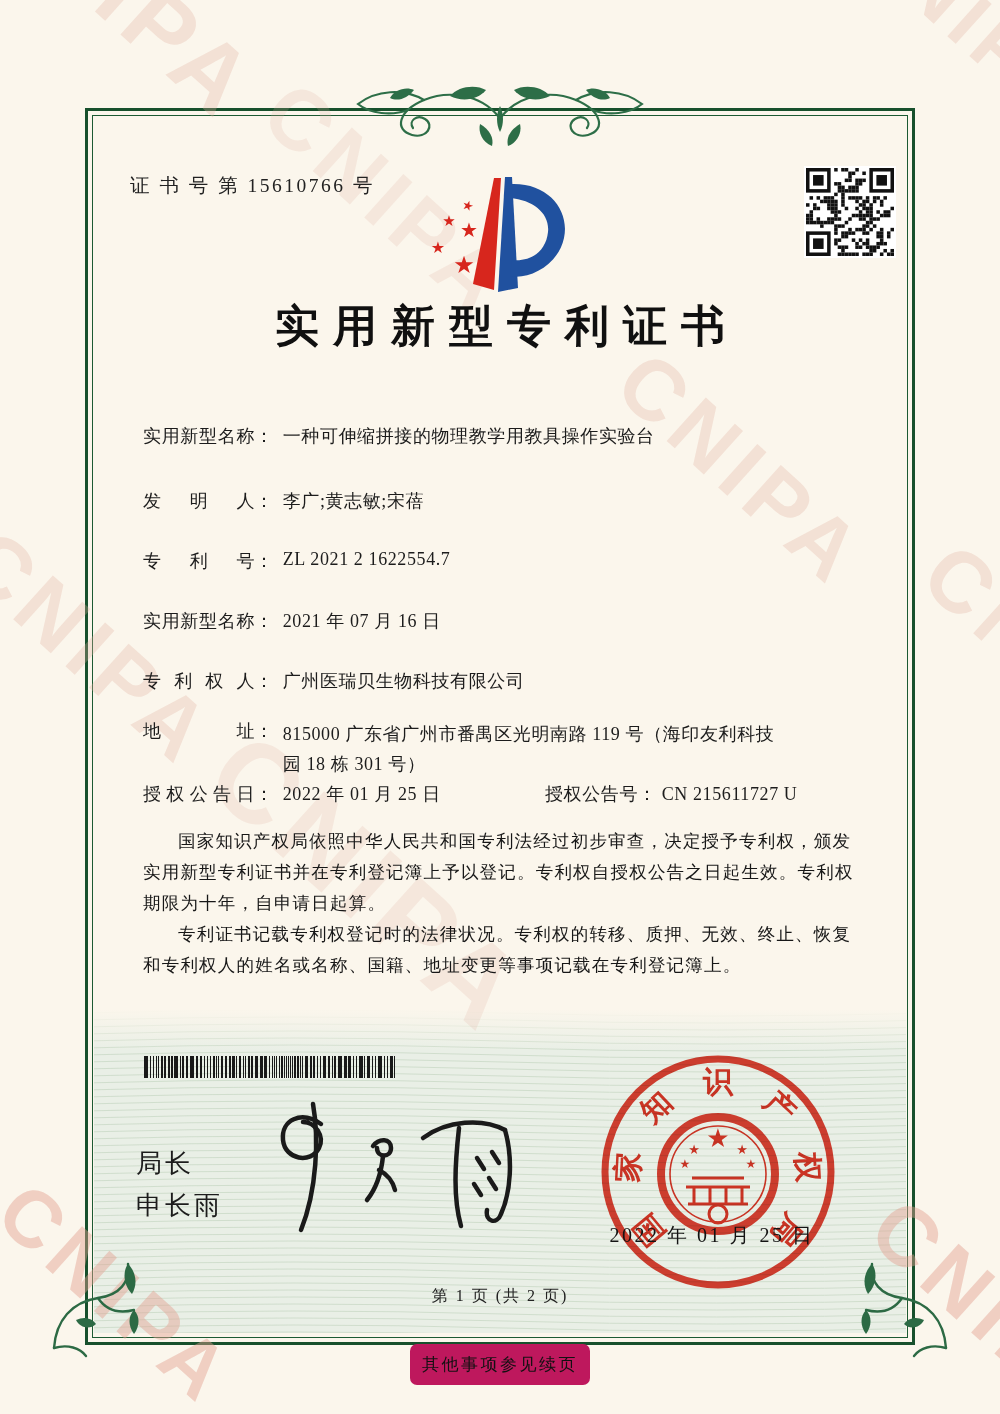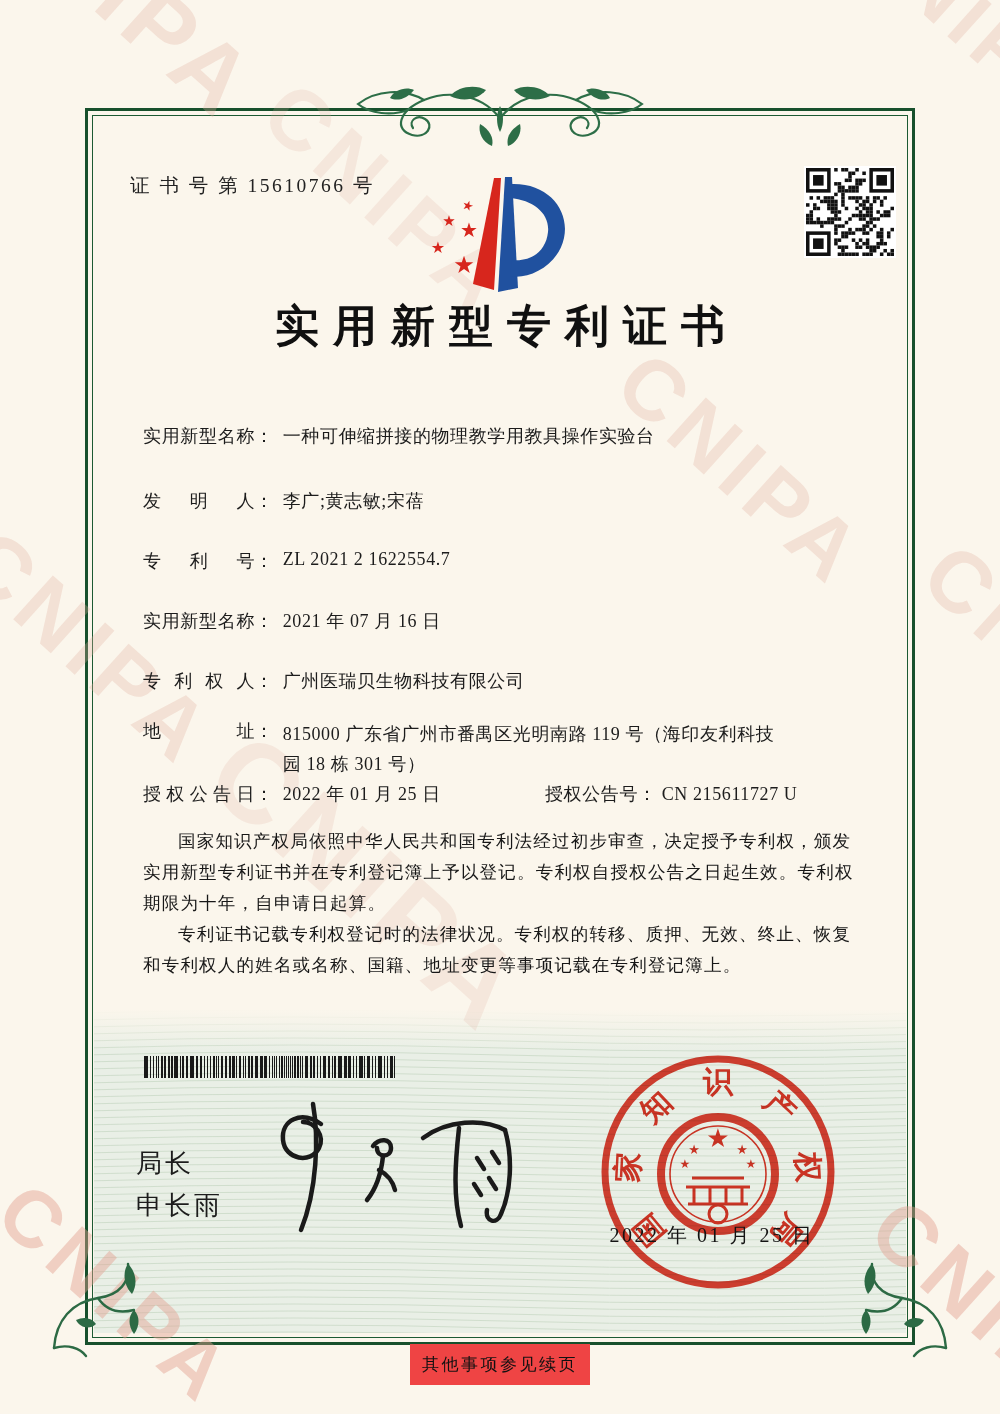--- a/index.html
+++ b/index.html
@@ -87,22 +87,22 @@
   .seal-date{
     position:absolute; left:600px; top:1222px; width:224px; z-index:6;
     text-align:center; font-size:20px; letter-spacing:2.5px; color:#131313;
   }
   .page-num{
     position:absolute; left:0; right:0; top:1286px; z-index:3;
     text-align:center; font-size:16px; letter-spacing:2px; color:#222;
   }
   .cont-note{
     position:absolute; left:50%; top:1344px; transform:translateX(-50%);
-    background:#ef4444; padding:9px 12px; z-index:7;
-    font-size:17px; letter-spacing:2.5px; color:#111; white-space:nowrap;
+    background:#be185d; padding:9px 12px; z-index:7;
+    font-size:17px; letter-spacing:2.5px; color:#111; white-space:nowrap;border-radius:7px;
   }
 </style>
 </head>
 <body>
 
 <div class="page">
 
   <div class="wm" style="left:-44px; top:-64px; font-size:95px;">CNIPA</div>
   <div class="wm wm-soft" style="left:238px; top:150px; font-size:85px;">CNIPA</div>
   <div class="wm" style="left:830px; top:-26px; font-size:78px;">CNIPA</div>
@@ -527,15 +527,16 @@
     <span class="seal-char" style="transform:rotate(-87deg) translateY(-90px);">家</span>
     <span class="seal-char" style="transform:rotate(-43.5deg) translateY(-90px);">知</span>
     <span class="seal-char" style="transform:rotate(0deg) translateY(-90px);">识</span>
     <span class="seal-char" style="transform:rotate(43.5deg) translateY(-90px);">产</span>
     <span class="seal-char" style="transform:rotate(87deg) translateY(-90px);">权</span>
     <span class="seal-char" style="transform:rotate(130deg) translateY(-90px);">局</span>
   </div>
 
   <div class="seal-date">2022 年 01 月 25 日</div>
 
+  <div class="page-num">第 1 页 (共 2 页)</div>
   <div class="cont-note">其他事项参见续页</div>
 
 </div>
 
 </body></html>

